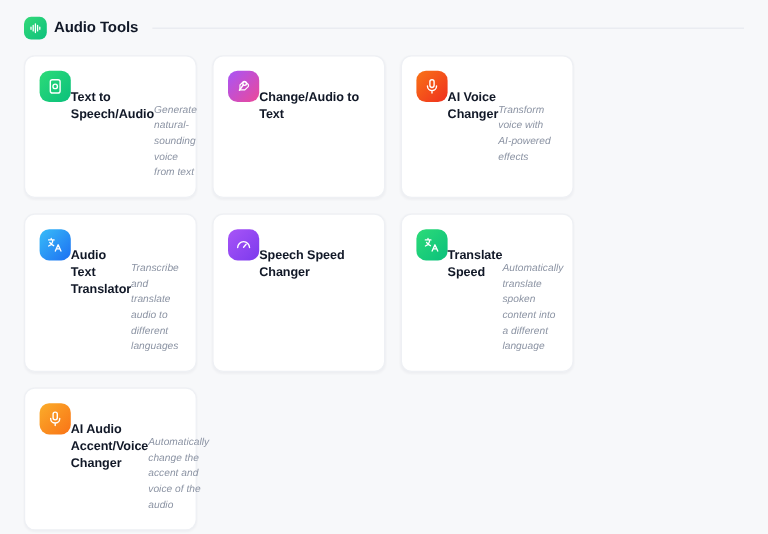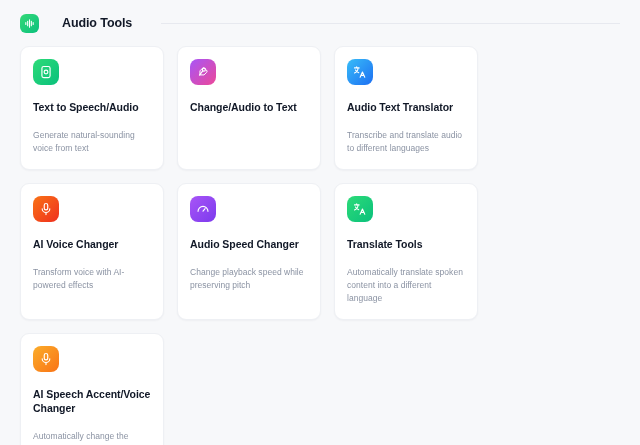--- a/index.html
+++ b/index.html
@@ -18,21 +18,21 @@
     width: 640px;
     height: 445px;
     padding: 0 20px;
     position: relative;
   }
 
   
   .section-header {
     display: flex;
     align-items: center;
-    gap: 23px;
+    gap: 6px;
     height: 22px;
   }
   .section-icon {
     width: 19px;
     height: 19px;
     border-radius: 6px;
     flex: 0 0 19px;
     display: flex;
     align-items: center;
     justify-content: center;
@@ -61,21 +61,21 @@
     margin-top: 12px;
   }
   .card {
     width: 144px;
     background: #ffffff;
     border: 1px solid #eef0f4;
     border-radius: 9px;
     box-shadow: 0 1px 2px rgba(16,24,40,0.04);
     padding: 12px 12px 14px 12px;
     display: flex;
-    flex-direction: column;
+    flex-direction: row;
   }
   .card-tall { min-height: 112px; }
 
   .card-icon {
     width: 26px;
     height: 26px;
     border-radius: 8px;
     display: flex;
     align-items: center;
     justify-content: center;
@@ -86,25 +86,26 @@
 
   .card-title {
     margin-top: 15px;
     font-size: 10.5px;
     font-weight: bold;
     line-height: 14px;
     color: #111827;
     letter-spacing: -0.05px;
   }
   .card-desc {
-    margin-top: 15px;
+    margin-top: 26px;
     font-size: 8.5px;
     line-height: 13px;
     color: #8b93a3;
     letter-spacing: 0.02px;
+    font-style: italic;
   }
 
   
   .section { padding-top: 12px; }
 </style>
 </head>
 <body>
 
 <div class="page">
   <div id="sections-root">
@@ -133,65 +134,64 @@
             <span class="card-icon" style="background: linear-gradient(135deg, rgb(168, 85, 247) 0%, rgb(236, 72, 153) 100%);">
               <svg viewBox="0 0 24 24" fill="none" stroke="currentColor" stroke-width="2" stroke-linecap="round" stroke-linejoin="round">
                 <path d="M15.5 4.5a3 3 0 0 0-4.3 0L6 9.8V18h8.2l5.3-5.2a3 3 0 0 0 0-4.3z" transform="scale(0.85) translate(2 2)"></path>
                 <circle cx="13.5" cy="8" r="2.6"></circle>
                 <path d="M11.5 10L6 17.5"></path>
               </svg>
             </span>
             <div class="card-title">Change/Audio to Text</div>
           </div>
           <div class="card card-tall">
+            <span class="card-icon" style="background: linear-gradient(135deg, rgb(249, 115, 22) 0%, rgb(239, 47, 31) 100%);">
+              <svg viewBox="0 0 24 24" fill="none" stroke="currentColor" stroke-width="2" stroke-linecap="round" stroke-linejoin="round">
+                <rect x="9" y="2.5" width="6" height="11" rx="3"></rect>
+                <path d="M5.5 11.5a6.5 6.5 0 0 0 13 0M12 18v3.5"></path>
+              </svg>
+            </span>
+            <div class="card-title">AI Voice Changer</div>
+            <div class="card-desc">Transform voice with AI-powered effects</div>
+          </div>
+          <div class="card card-tall">
             <span class="card-icon" style="background: linear-gradient(135deg, rgb(56, 189, 248) 0%, rgb(29, 111, 242) 100%);">
               <svg viewBox="0 0 24 24" fill="none" stroke="currentColor" stroke-width="1.9" stroke-linecap="round" stroke-linejoin="round">
                 <path d="M2.5 5h8M6.3 3v2M8.6 5c0 4-3 7.2-6 8.7M4.2 8.6c1.3 2.2 3.4 3.9 5.6 4.7"></path>
                 <path d="M12.2 21l4-9 4 9M13.7 17.8h5"></path>
               </svg>
             </span>
             <div class="card-title">Audio Text Translator</div>
             <div class="card-desc">Transcribe and translate audio to different languages</div>
           </div>
           <div class="card card-tall">
-            <span class="card-icon" style="background: linear-gradient(135deg, rgb(249, 115, 22) 0%, rgb(239, 47, 31) 100%);">
-              <svg viewBox="0 0 24 24" fill="none" stroke="currentColor" stroke-width="2" stroke-linecap="round" stroke-linejoin="round">
-                <rect x="9" y="2.5" width="6" height="11" rx="3"></rect>
-                <path d="M5.5 11.5a6.5 6.5 0 0 0 13 0M12 18v3.5"></path>
-              </svg>
-            </span>
-            <div class="card-title">AI Voice Changer</div>
-            <div class="card-desc">Transform voice with AI-powered effects</div>
-          </div>
-          <div class="card card-tall">
             <span class="card-icon" style="background: linear-gradient(135deg, rgb(168, 85, 247) 0%, rgb(124, 58, 237) 100%);">
               <svg viewBox="0 0 24 24" fill="none" stroke="currentColor" stroke-width="2" stroke-linecap="round" stroke-linejoin="round">
                 <path d="M3.5 16a8.5 8.5 0 1 1 17 0"></path>
                 <path d="M12 15.5l3.6-4.2"></path>
               </svg>
             </span>
-            <div class="card-title">Audio Speed Changer</div>
-            <div class="card-desc">Change playback speed while preserving pitch</div>
+            <div class="card-title">Speech Speed Changer</div>
           </div>
           <div class="card card-tall">
             <span class="card-icon" style="background: linear-gradient(135deg, rgb(45, 219, 120) 0%, rgb(10, 192, 124) 100%);">
               <svg viewBox="0 0 24 24" fill="none" stroke="currentColor" stroke-width="1.9" stroke-linecap="round" stroke-linejoin="round">
                 <path d="M2.5 5h8M6.3 3v2M8.6 5c0 4-3 7.2-6 8.7M4.2 8.6c1.3 2.2 3.4 3.9 5.6 4.7"></path>
                 <path d="M12.2 21l4-9 4 9M13.7 17.8h5"></path>
               </svg>
             </span>
-            <div class="card-title">Translate Tools</div>
+            <div class="card-title">Translate Speed</div>
             <div class="card-desc">Automatically translate spoken content into a different language</div>
           </div>
           <div class="card card-tall">
             <span class="card-icon" style="background: linear-gradient(135deg, rgb(251, 173, 42) 0%, rgb(249, 115, 22) 100%);">
               <svg viewBox="0 0 24 24" fill="none" stroke="currentColor" stroke-width="2" stroke-linecap="round" stroke-linejoin="round">
                 <rect x="9" y="2.5" width="6" height="11" rx="3"></rect>
                 <path d="M5.5 11.5a6.5 6.5 0 0 0 13 0M12 18v3.5"></path>
               </svg>
             </span>
-            <div class="card-title">AI Speech Accent/Voice Changer</div>
+            <div class="card-title">AI Audio Accent/Voice Changer</div>
             <div class="card-desc">Automatically change the accent and voice of the audio</div>
           </div>
         </div>
       </div>
     </div>
 </div>
 
 </body></html>

